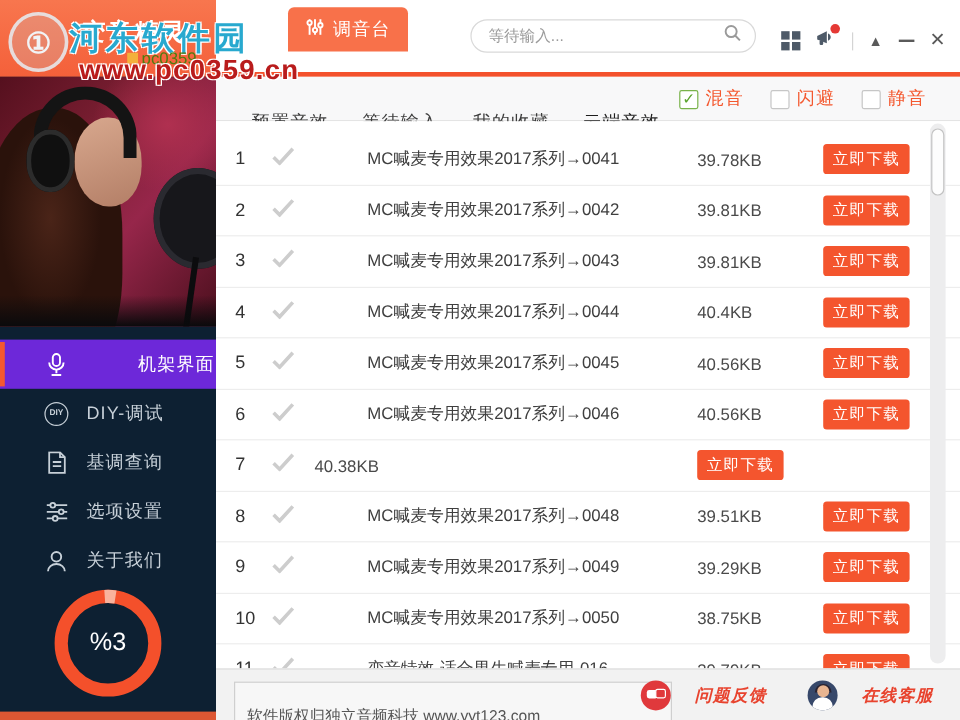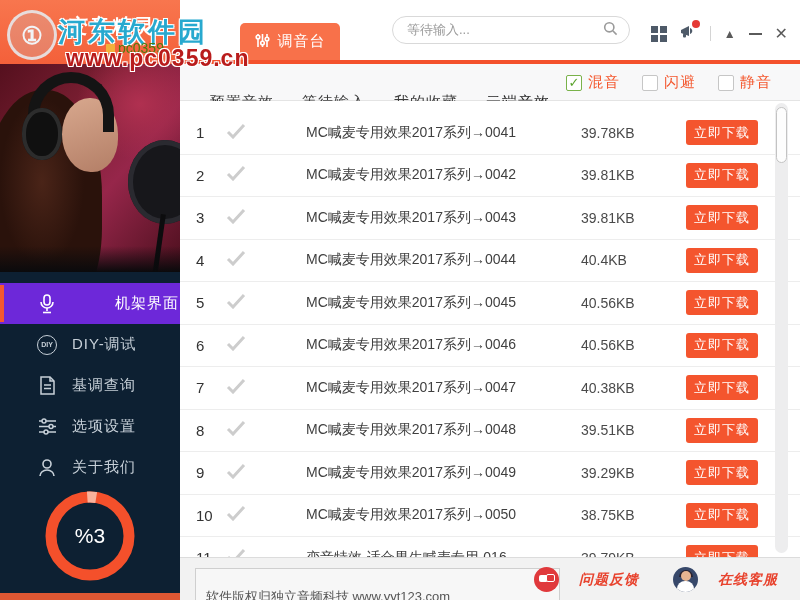--- a/index.html
+++ b/index.html
@@ -44,21 +44,21 @@
 
   .ring-wrap { position:absolute; left:42px; top:488px; width:96px; height:96px; }
   .ring-label { position:absolute; left:0; top:0; width:96px; height:96px; display:flex; align-items:center;
     justify-content:center; color:#fff; font-size:21px; }
   .sidebar-bottom-bar { position:absolute; left:0; bottom:0; width:180px; height:7px; background:#dd5733; }
 
   
   .main { position:absolute; left:180px; top:0; width:620px; height:600px; }
   .topbar { position:absolute; left:0; top:0; width:620px; height:64px; background:#fff; }
   .accent-strip { position:absolute; left:0; top:60px; width:620px; height:4px; background:#f4512c; }
-  .tool-tab { position:absolute; left:60px; top:23px; width:100px; height:37px; background:#f8714a;
+  .tool-tab { position:absolute; left:60px; top:6px; width:100px; height:37px; background:#f8714a;
     border-radius:5px 5px 0 0; display:flex; align-items:center; justify-content:center; gap:8px;
     color:#fff; font-size:15px; letter-spacing:1px; cursor:pointer; }
   .search-box { position:absolute; left:212px; top:16px; width:238px; height:28px; border:1px solid #d9d9d9;
     border-radius:14px; background:#fff; display:flex; align-items:center; }
   .search-ph { margin-left:14px; font-size:13px; color:#9b9b9b; flex:1; }
   .search-mag { margin-right:11px; }
   .win-icons { position:absolute; right:12px; top:24px; display:flex; align-items:center; gap:13px; }
   .grid-ic { display:grid; grid-template-columns:7px 7px; grid-template-rows:7px 7px; gap:2px; cursor:pointer; }
   .grid-ic div { background:#4e5a68; }
   .horn-wrap { position:relative; cursor:pointer; }
@@ -335,21 +335,20 @@
             </svg></div>
           <div class="name">MC喊麦专用效果2017系列→0046</div>
           <div class="size">40.56KB</div>
           <button class="dl-btn">立即下载</button>
         </div>
         <div class="row">
           <div class="idx">7</div>
           <div><svg width="20" height="16" viewBox="0 0 20 16" fill="none" stroke="#cdcdcd" stroke-width="3">
               <path d="M2 9 l5 5 L18 2"></path>
             </svg></div>
-          <div class="name">MC喊麦专用效果2017系列→0047</div>
           <div class="size">40.38KB</div>
           <button class="dl-btn">立即下载</button>
         </div>
         <div class="row">
           <div class="idx">8</div>
           <div><svg width="20" height="16" viewBox="0 0 20 16" fill="none" stroke="#cdcdcd" stroke-width="3">
               <path d="M2 9 l5 5 L18 2"></path>
             </svg></div>
           <div class="name">MC喊麦专用效果2017系列→0048</div>
           <div class="size">39.51KB</div>

